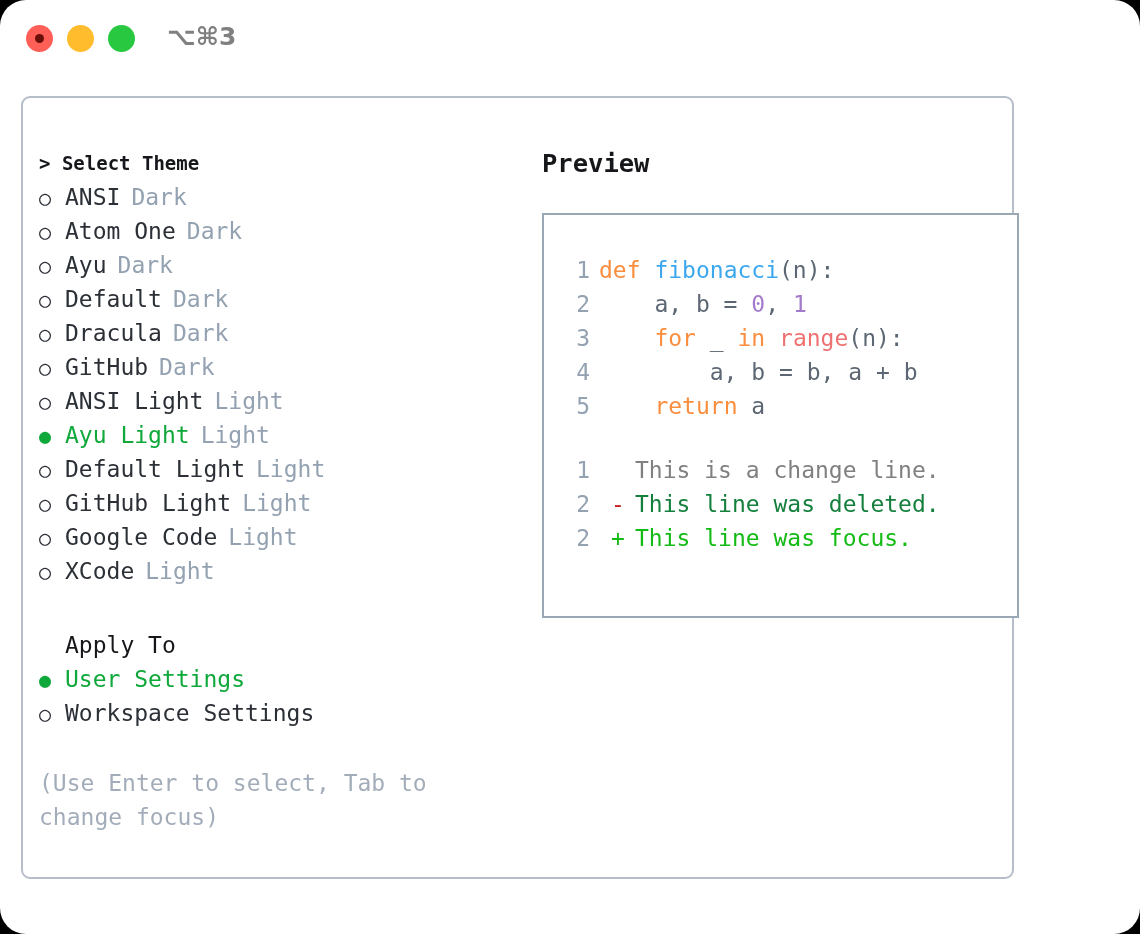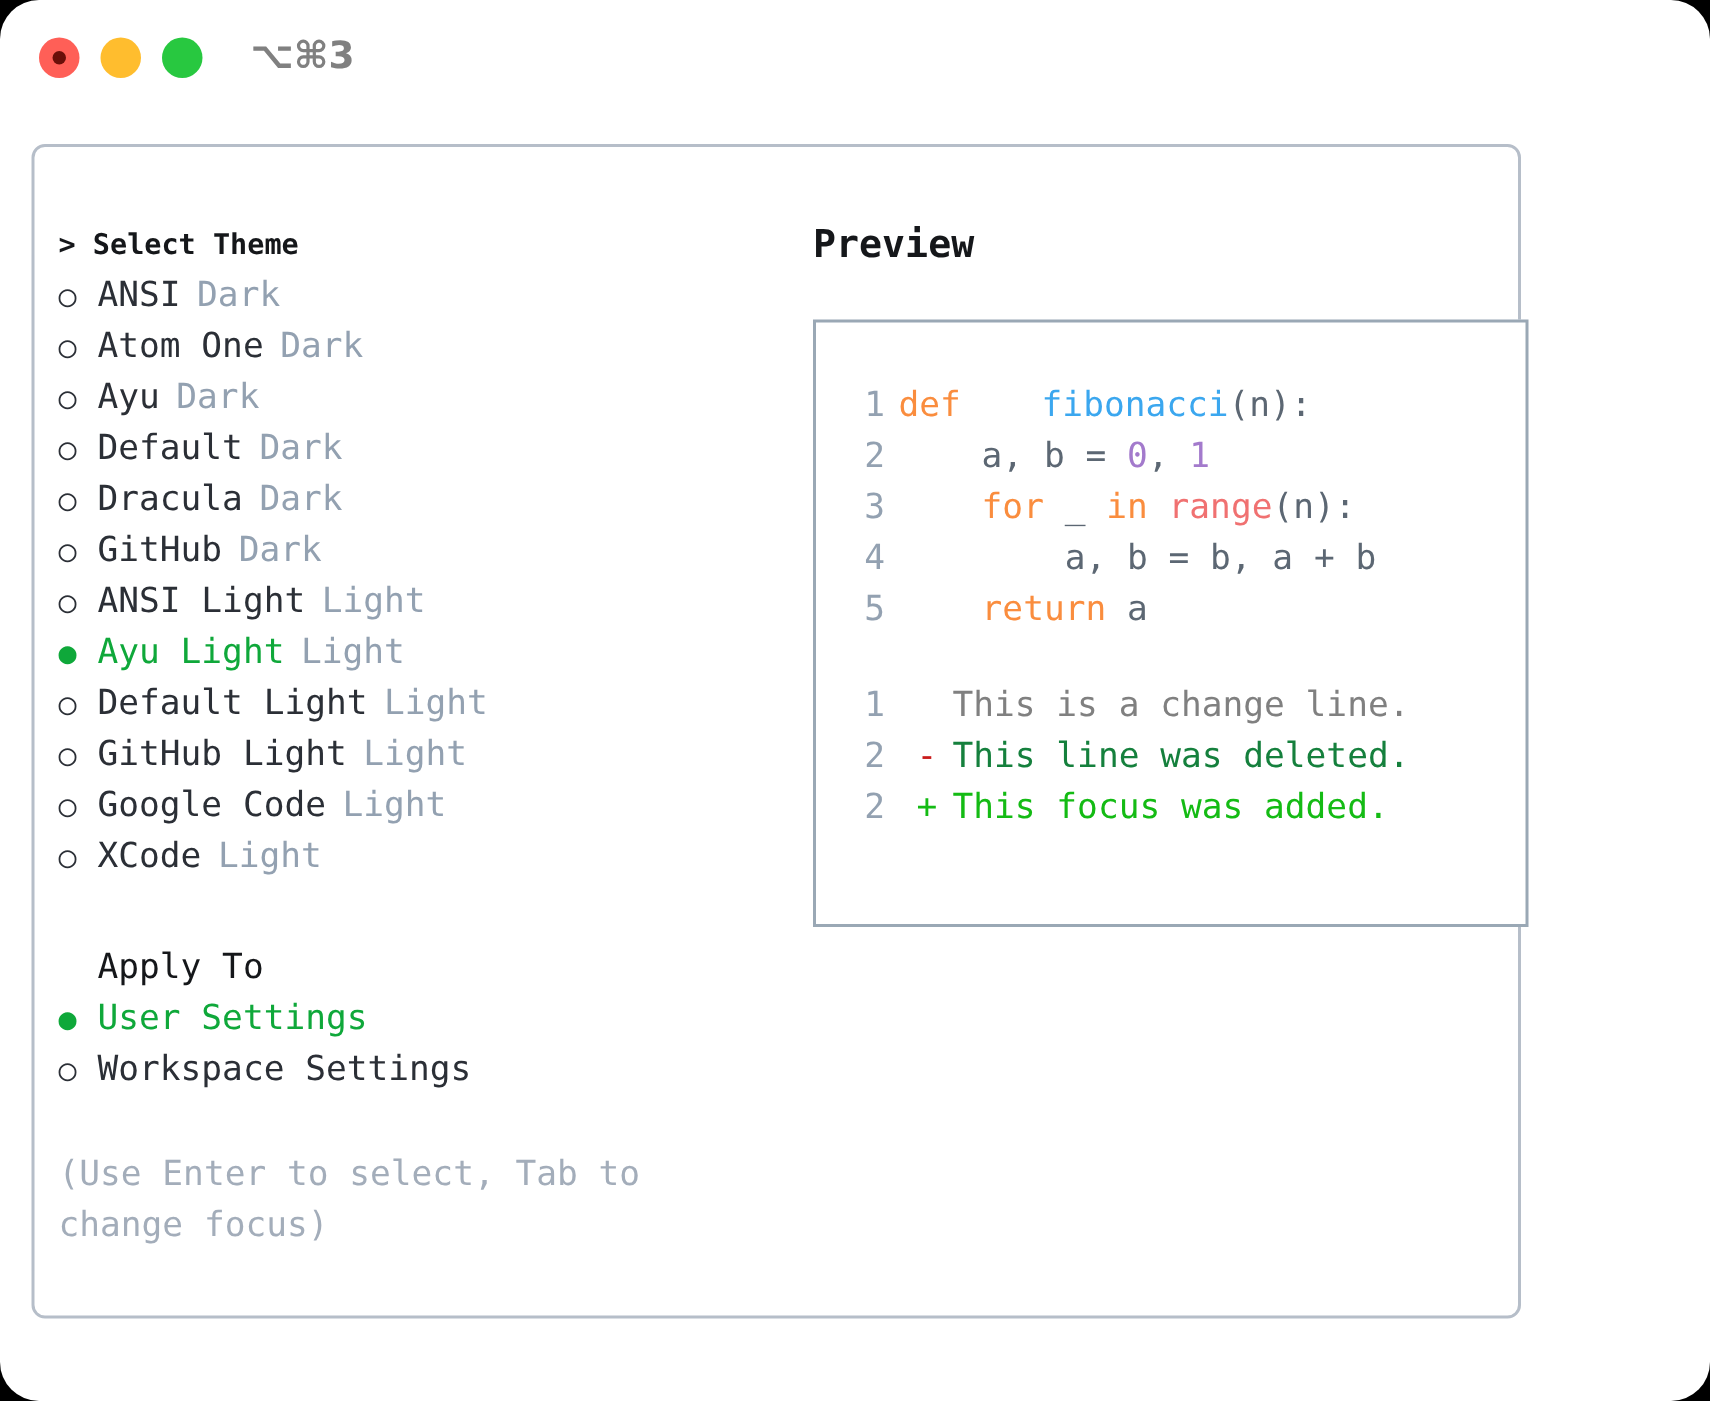--- a/index.html
+++ b/index.html
@@ -206,21 +206,21 @@
     text-align: right;
     color: #93a1b1;
     font-size: 23px;
     padding-right: 9px;
     box-sizing: content-box;
   }
   .code-text { white-space: pre; }
 
   
   .tok-kw   { color: #fa8d3e; }
-  .tok-fn   { color: #3ba7ef; margin-left: 40px; }
+  .tok-fn   { color: #3ba7ef; }
   .tok-num  { color: #a37acc; }
   .tok-call { color: #f07171; }
   .tok-plain{ color: #5c6773; }
   .tok-punc { color: #5c6773; }
 
   .diff-block { margin-top: 30px; }
   .diff-mark {
     flex: 0 0 24px;
     width: 24px;
     text-align: left;
@@ -288,21 +288,21 @@
             <div id="code-lines">
                 <div class="code-line"><span class="lineno">1</span><span class="code-text"><span class="tok-kw">def </span><span class="tok-fn">fibonacci</span><span class="tok-punc">(n):</span></span></div>
                 <div class="code-line"><span class="lineno">2</span><span class="code-text"><span class="tok-plain">    a, b = </span><span class="tok-num">0</span><span class="tok-plain">, </span><span class="tok-num">1</span></span></div>
                 <div class="code-line"><span class="lineno">3</span><span class="code-text"><span class="tok-plain">    </span><span class="tok-kw">for</span><span class="tok-plain"> _ </span><span class="tok-kw">in</span><span class="tok-plain"> </span><span class="tok-call">range</span><span class="tok-punc">(n):</span></span></div>
                 <div class="code-line"><span class="lineno">4</span><span class="code-text"><span class="tok-plain">        a, b = b, a + b</span></span></div>
                 <div class="code-line"><span class="lineno">5</span><span class="code-text"><span class="tok-plain">    </span><span class="tok-kw">return</span><span class="tok-plain"> a</span></span></div>
               </div>
             <div class="diff-block" id="diff-lines">
                 <div class="diff-line diff-context"><span class="lineno">1</span><span class="diff-mark"> </span><span class="diff-text">This is a change line.</span></div>
                 <div class="diff-line diff-del"><span class="lineno">2</span><span class="diff-mark">-</span><span class="diff-text">This line was deleted.</span></div>
-                <div class="diff-line diff-add"><span class="lineno">2</span><span class="diff-mark">+</span><span class="diff-text">This focus was added.</span></div>
+                <div class="diff-line diff-add"><span class="lineno">2</span><span class="diff-mark">+</span><span class="diff-text">This line was focus.</span></div>
               </div>
           </div>
         </div>
       </div>
 
     </div>
   </div>
 </div>
 
 </body></html>

